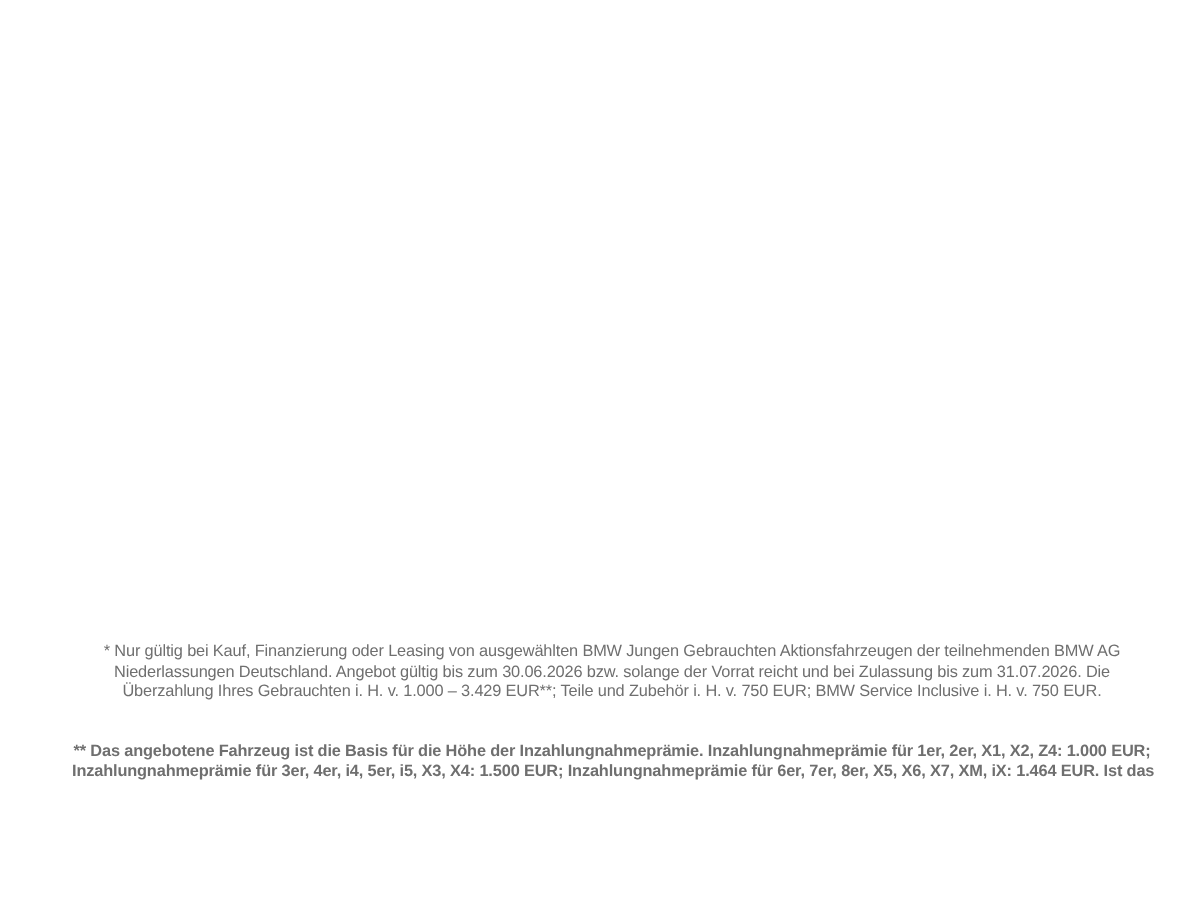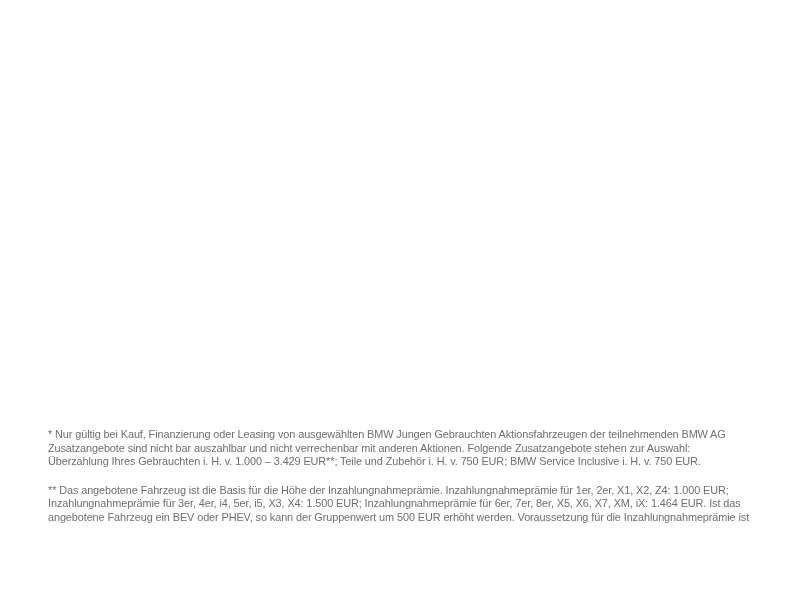--- a/index.html
+++ b/index.html
@@ -20,36 +20,37 @@
     top: 428px;
     width: 720px;
     color: #6f6f6f;
     font-size: 10.9px;
     line-height: 13.5px;
     letter-spacing: -0.1px;
   }
   .legal-para {
     margin: 0;
     padding: 0;
+    text-align: center;
   }
   .legal-para + .legal-para {
-    margin-top: 15px;
+    margin-top: 26px;
+    font-weight: bold;
   }
   .legal-line {
     display: block;
     white-space: nowrap;
   }
 </style>
 </head>
 <body>
 
 <div class="legal-block">
   <p class="legal-para">
     <span class="legal-line">* Nur gültig bei Kauf, Finanzierung oder Leasing von ausgewählten BMW Jungen Gebrauchten Aktionsfahrzeugen der teilnehmenden BMW AG</span>
-    <span class="legal-line">Zusatzangebote sind nicht bar auszahlbar und nicht verrechenbar mit anderen Aktionen. Folgende Zusatzangebote stehen zur Auswahl:</span>
+    <span class="legal-line">Niederlassungen Deutschland. Angebot gültig bis zum 30.06.2026 bzw. solange der Vorrat reicht und bei Zulassung bis zum 31.07.2026. Die</span>
     <span class="legal-line">Überzahlung Ihres Gebrauchten i. H. v. 1.000 – 3.429 EUR**; Teile und Zubehör i. H. v. 750 EUR; BMW Service Inclusive i. H. v. 750 EUR.</span>
   </p>
   <p class="legal-para">
     <span class="legal-line">** Das angebotene Fahrzeug ist die Basis für die Höhe der Inzahlungnahmeprämie. Inzahlungnahmeprämie für 1er, 2er, X1, X2, Z4: 1.000 EUR;</span>
     <span class="legal-line">Inzahlungnahmeprämie für 3er, 4er, i4, 5er, i5, X3, X4: 1.500 EUR; Inzahlungnahmeprämie für 6er, 7er, 8er, X5, X6, X7, XM, iX: 1.464 EUR. Ist das</span>
-    <span class="legal-line">angebotene Fahrzeug ein BEV oder PHEV, so kann der Gruppenwert um 500 EUR erhöht werden. Voraussetzung für die Inzahlungnahmeprämie ist</span>
   </p>
 </div>
 
 </body></html>

